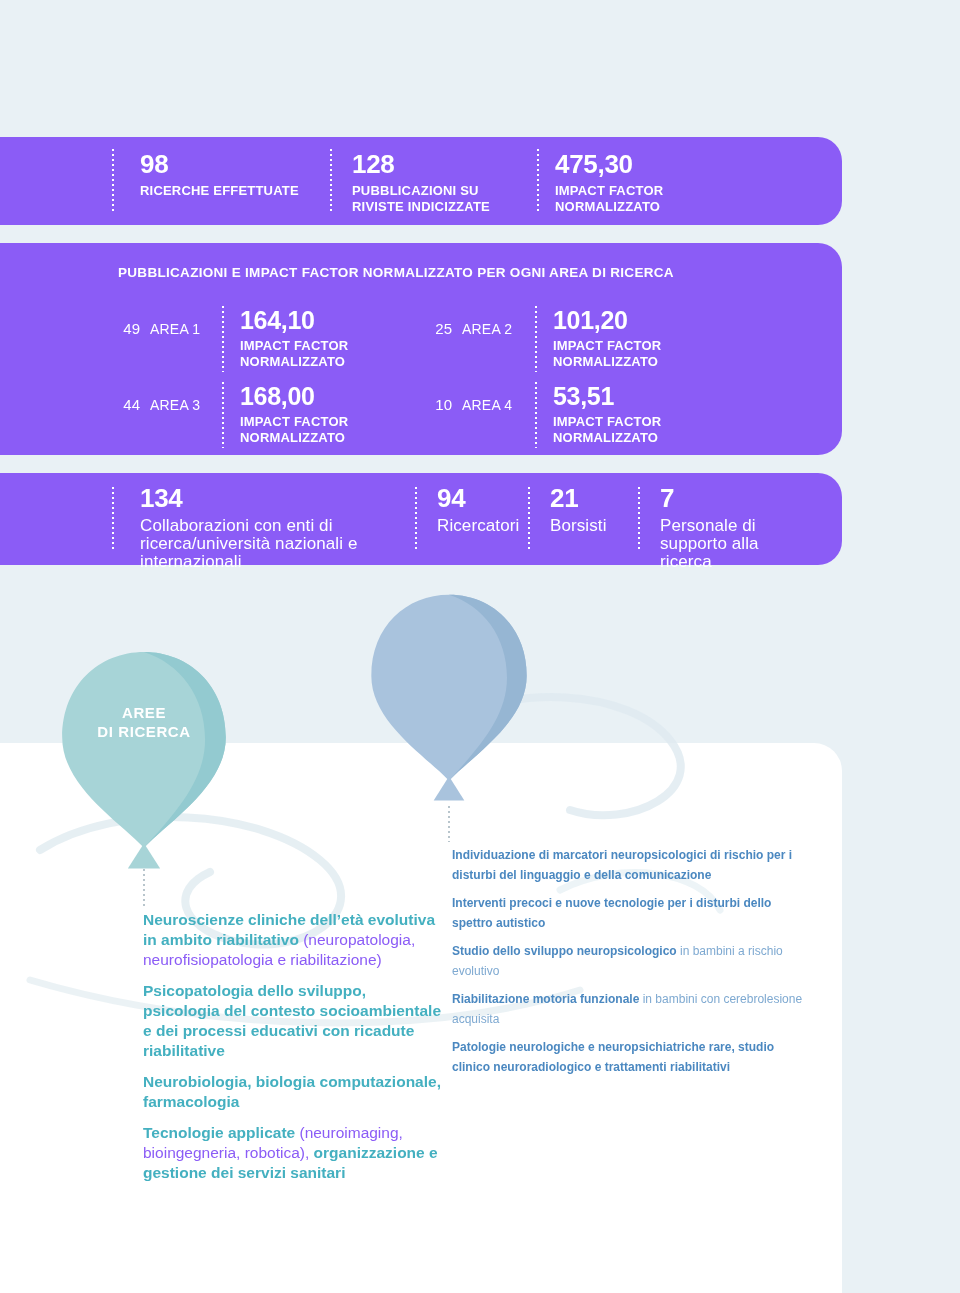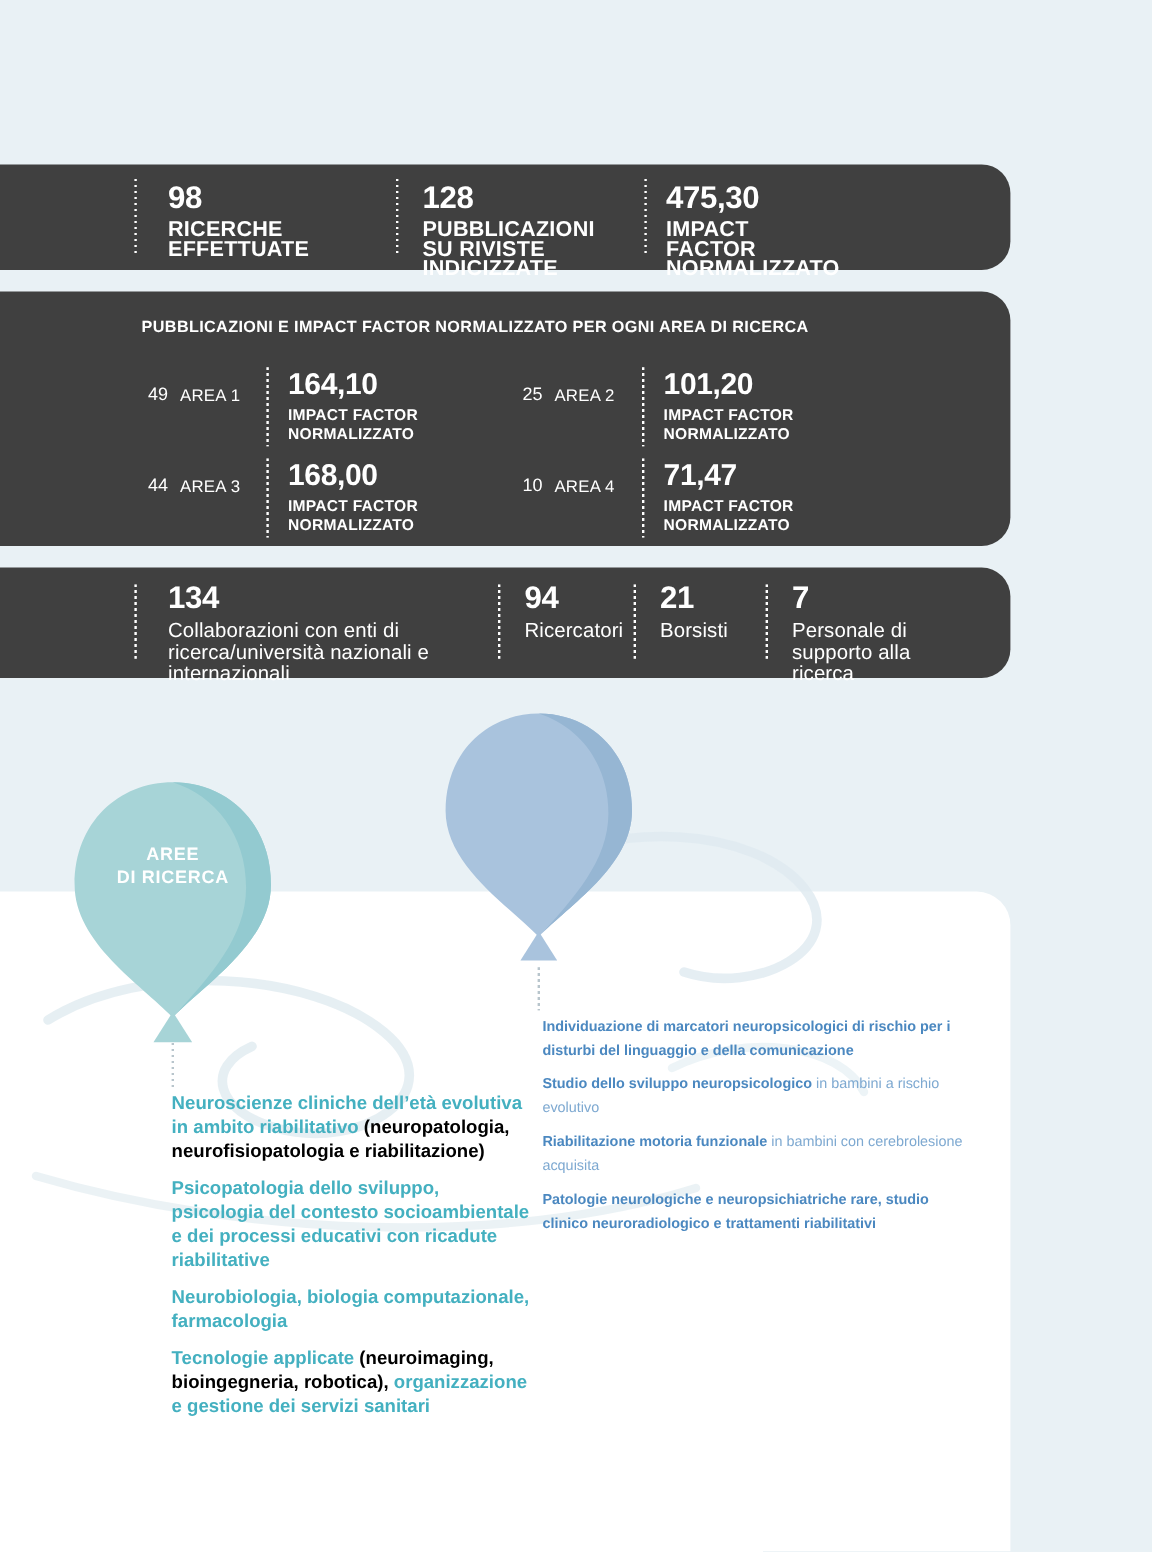--- a/index.html
+++ b/index.html
@@ -14,36 +14,36 @@
 
   
   .card{
     position:absolute;left:0;top:743px;width:842px;height:550px;
     background:#ffffff;border-top-right-radius:28px;z-index:0;
   }
   .doodle{position:absolute;left:0;top:560px;z-index:1;}
 
   
   .banner{
-    position:absolute;left:0;width:842px;background:#404040;
+    position:absolute;left:0;width:842px;background:#8b5cf6;
     border-radius:0 24px 24px 0;color:#ffffff;z-index:2;
   }
   .banner1{top:137px;height:88px;}
   .banner2{top:243px;height:212px;}
   .banner3{top:473px;height:92px;}
 
   .vsep{
     position:absolute;width:2px;
     background-image:repeating-linear-gradient(to bottom,#ffffff 0,#ffffff 2px,transparent 2px,transparent 5px);
   }
   .banner .num{
     position:absolute;font-size:26px;font-weight:bold;line-height:26px;letter-spacing:-0.3px;
   }
   .banner .lbl{
-    position:absolute;font-size:18px;line-height:16px;letter-spacing:0.2px;font-weight:600;
+    position:absolute;font-size:13px;line-height:16px;letter-spacing:0.2px;font-weight:600;
   }
   .banner3 .lbl{font-weight:400;font-size:17px;line-height:18px;letter-spacing:0.1px;}
 
   .b2-title{
     position:absolute;left:118px;top:22px;font-size:13.5px;font-weight:600;letter-spacing:0.3px;
   }
   .b2-row{position:absolute;left:0;width:842px;height:70px;}
   .b2-row.r1{top:63px;}
   .b2-row.r2{top:139px;}
   .b2-count{position:absolute;top:14px;width:26px;text-align:right;font-size:15px;font-weight:normal;}
@@ -65,21 +65,21 @@
   }
 
   
   .list{position:absolute;z-index:3;}
   .list p{margin:0;}
   .list-left{left:143px;top:910px;width:302px;font-size:15.5px;line-height:20px;}
   .list-left p{margin-bottom:11px;}
   .list-right{left:452px;top:846px;width:352px;font-size:12px;line-height:19.5px;}
   .list-right p{margin-bottom:9px;}
   .tb{color:#44b0c0;font-weight:bold;}
-  .tr{color:#000000;font-weight:700;}
+  .tr{color:#8b5cf6;font-weight:400;}
   .bb{color:#4b88c0;font-weight:bold;}
   .br{color:#7ea9d1;font-weight:400;}
 
   
   .footer{
     position:absolute;left:0;top:1212px;width:842px;text-align:right;
     padding-right:12px;box-sizing:border-box;z-index:3;
     font-size:11px;letter-spacing:1.1px;color:#8e969b;
   }
   .footer .pipe{color:#b9c2c8;padding:0 10px;}
@@ -140,21 +140,21 @@
       <div class="vsep" style="left:222px;"></div>
       <div class="b2-val" style="left:240px;">
         <div class="v">168,00</div>
         <div class="l">IMPACT FACTOR NORMALIZZATO</div>
       </div>
 
       <div class="b2-count" style="left:426px;">10</div>
       <div class="b2-area" style="left:462px;">AREA 4</div>
       <div class="vsep" style="left:535px;"></div>
       <div class="b2-val" style="left:553px;">
-        <div class="v">71,47</div>
+        <div class="v">53,51</div>
         <div class="l">IMPACT FACTOR NORMALIZZATO</div>
       </div>
     </div>
   </section>
 
   <section class="banner banner3">
     <div class="vsep" style="left:112px;top:14px;height:62px;"></div>
     <div class="num" style="left:140px;top:12px;">134</div>
     <div class="lbl" style="left:140px;top:44px;width:280px;">Collaborazioni con enti di ricerca/università nazionali e internazionali</div>
 
@@ -195,19 +195,20 @@
 
   <div class="list list-left">
     <p><span class="tb">Neuroscienze cliniche dell’età evolutiva in ambito riabilitativo </span><span class="tr">(neuropatologia, neurofisiopatologia e riabilitazione)</span></p>
     <p><span class="tb">Psicopatologia dello sviluppo, psicologia del contesto socioambientale e dei processi educativi con ricadute riabilitative</span></p>
     <p><span class="tb">Neurobiologia, biologia computazionale, farmacologia</span></p>
     <p><span class="tb">Tecnologie applicate </span><span class="tr">(neuroimaging, bioingegneria, robotica), </span><span class="tb">organizzazione e gestione dei servizi sanitari</span></p>
   </div>
 
   <div class="list list-right">
     <p><span class="bb">Individuazione di marcatori neuropsicologici di rischio per i disturbi del linguaggio e della comunicazione</span></p>
+    <p><span class="bb">Interventi precoci e nuove tecnologie per i disturbi dello spettro autistico</span></p>
     <p><span class="bb">Studio dello sviluppo neuropsicologico </span><span class="br">in bambini a rischio evolutivo</span></p>
     <p><span class="bb">Riabilitazione motoria funzionale </span><span class="br">in bambini con cerebrolesione acquisita</span></p>
     <p><span class="bb">Patologie neurologiche e neuropsichiatriche rare, studio clinico neuroradiologico e trattamenti riabilitativi</span></p>
   </div>
 
 
 </div>
 
 </body></html>

